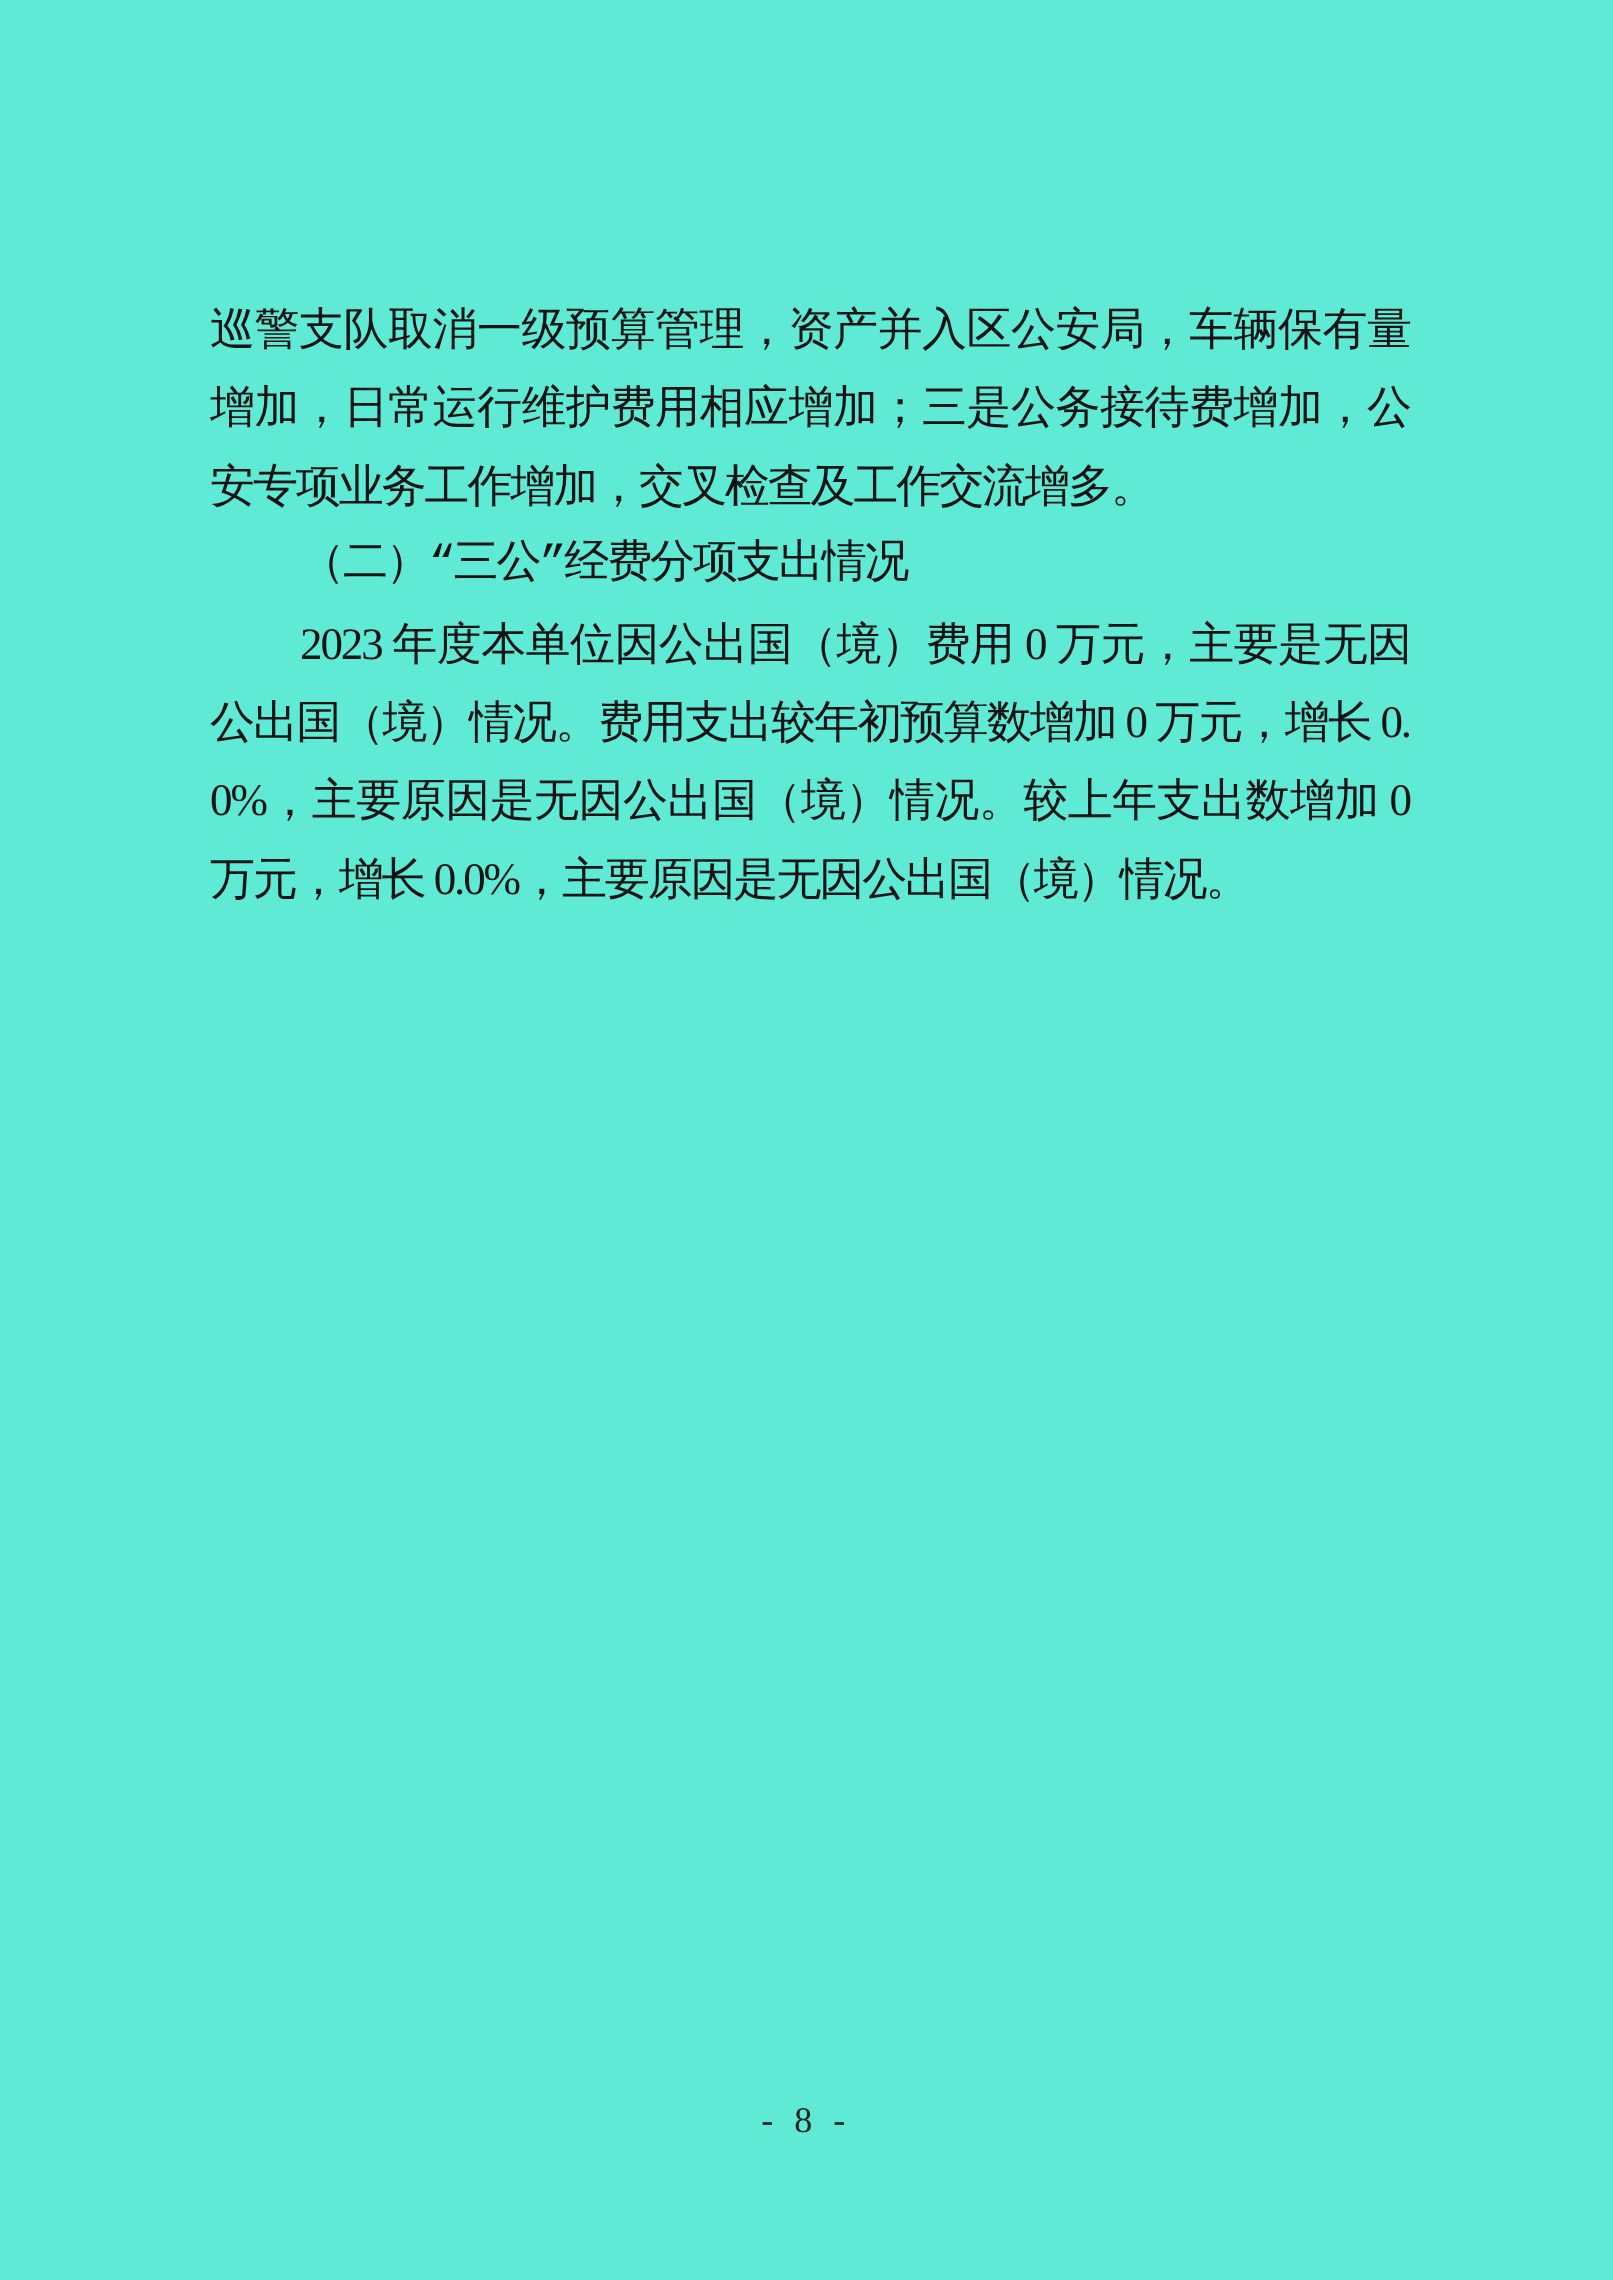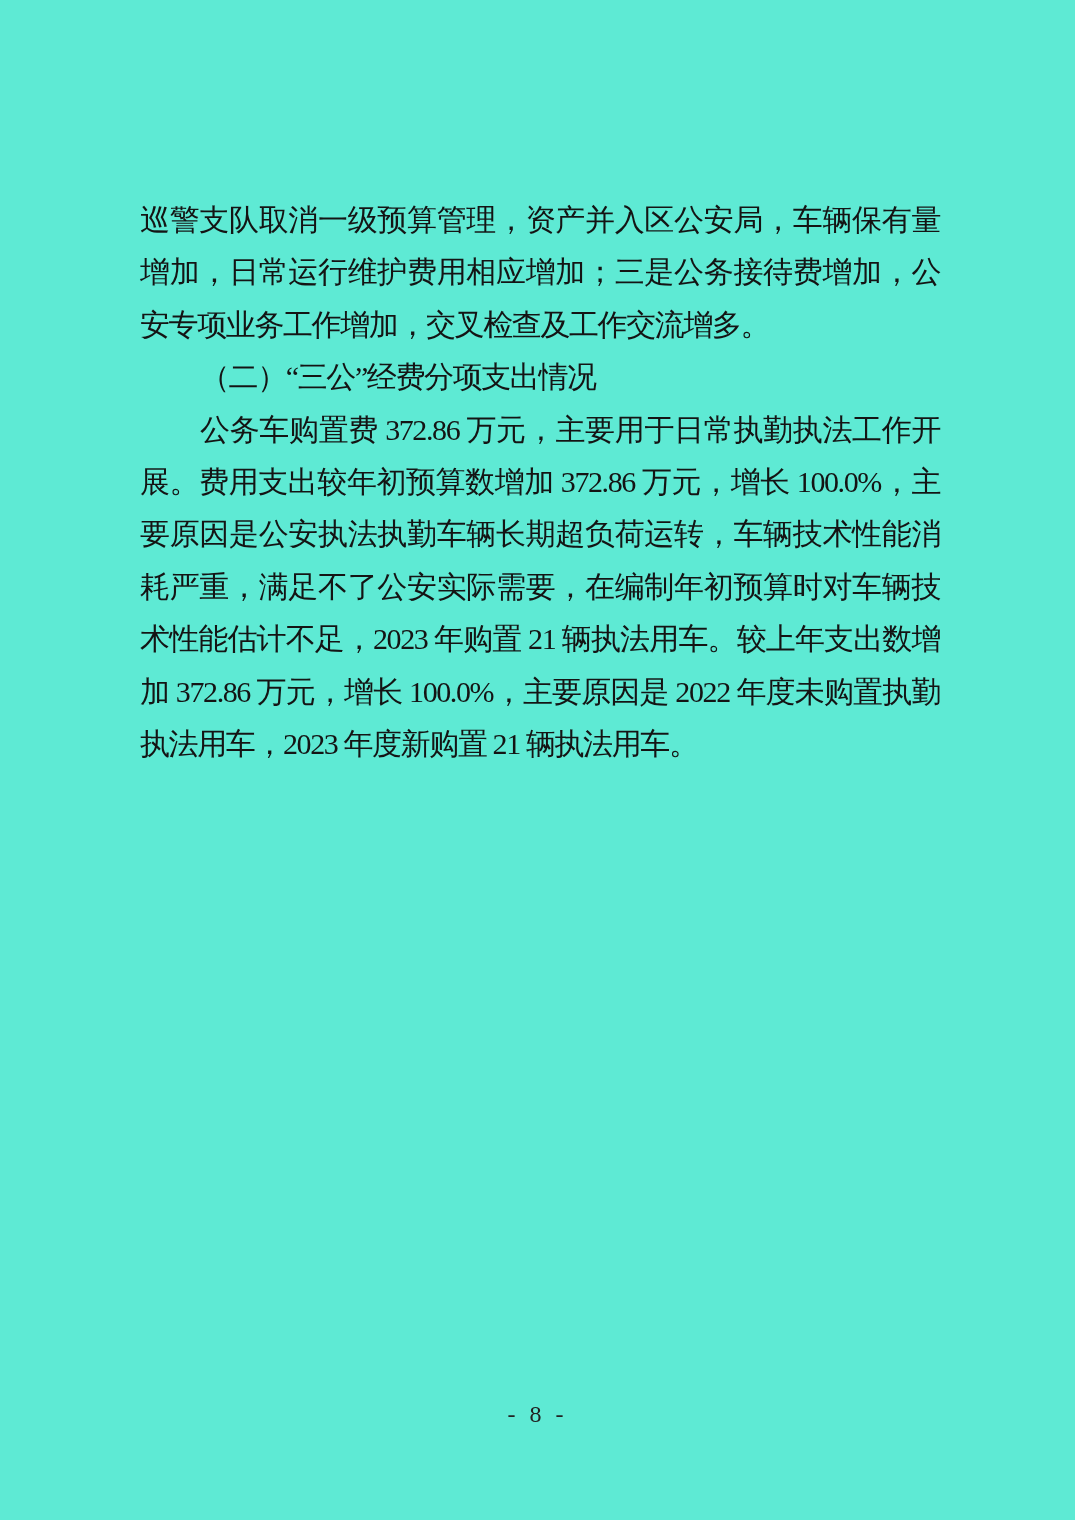--- a/index.html
+++ b/index.html
@@ -35,37 +35,38 @@
   }
   .text-block p.indent {
     text-indent: 2em;
   }
   .text-block p.no-indent {
     text-indent: 0;
   }
   .text-block p.heading {
     text-indent: 2em;
     font-weight: normal;
+    font-family: Liberation Mono, monospace;
   }
   .footer {
     position: absolute;
     top: 1399px;
     left: 0;
     width: 100%;
     text-align: center;
     font-size: 24px;
     line-height: 30px;
     letter-spacing: 4px;
     color: #222222;
   }
 </style>
 </head>
 <body>
 
 <div class="page">
   <div class="text-block">
     <p class="no-indent">巡警支队取消一级预算管理，资产并入区公安局，车辆保有量增加，日常运行维护费用相应增加；三是公务接待费增加，公安专项业务工作增加，交叉检查及工作交流增多。</p>
     <p class="heading">（二）“三公”经费分项支出情况</p>
-    <p class="indent">公务车购置费 372.86 万元，主要用于日常执勤执法工作开展。费用支出较年初预算数增加 372.86 万元，增长 100.0%，主要原因是公安执法执勤车辆长期超负荷运转，车辆技术性能消耗严重，满足不了公安实际需要，在编制年初预算时对车辆技术性能估计不足，2023 年购置 21 辆执法用车。较上年支出数增加 372.86 万元，增长 100.0%，主要原因是 2022 年度未购置执勤执法用车，2023 年度新购置 21 辆执法用车。</p>
+    <p class="indent">2023 年度本单位因公出国（境）费用 0 万元，主要是无因公出国（境）情况。费用支出较年初预算数增加 0 万元，增长 0.0%，主要原因是无因公出国（境）情况。较上年支出数增加 0 万元，增长 0.0%，主要原因是无因公出国（境）情况。</p>
   </div>
 
   <div class="footer">- 8 -</div>
 </div>
 
 </body></html>

